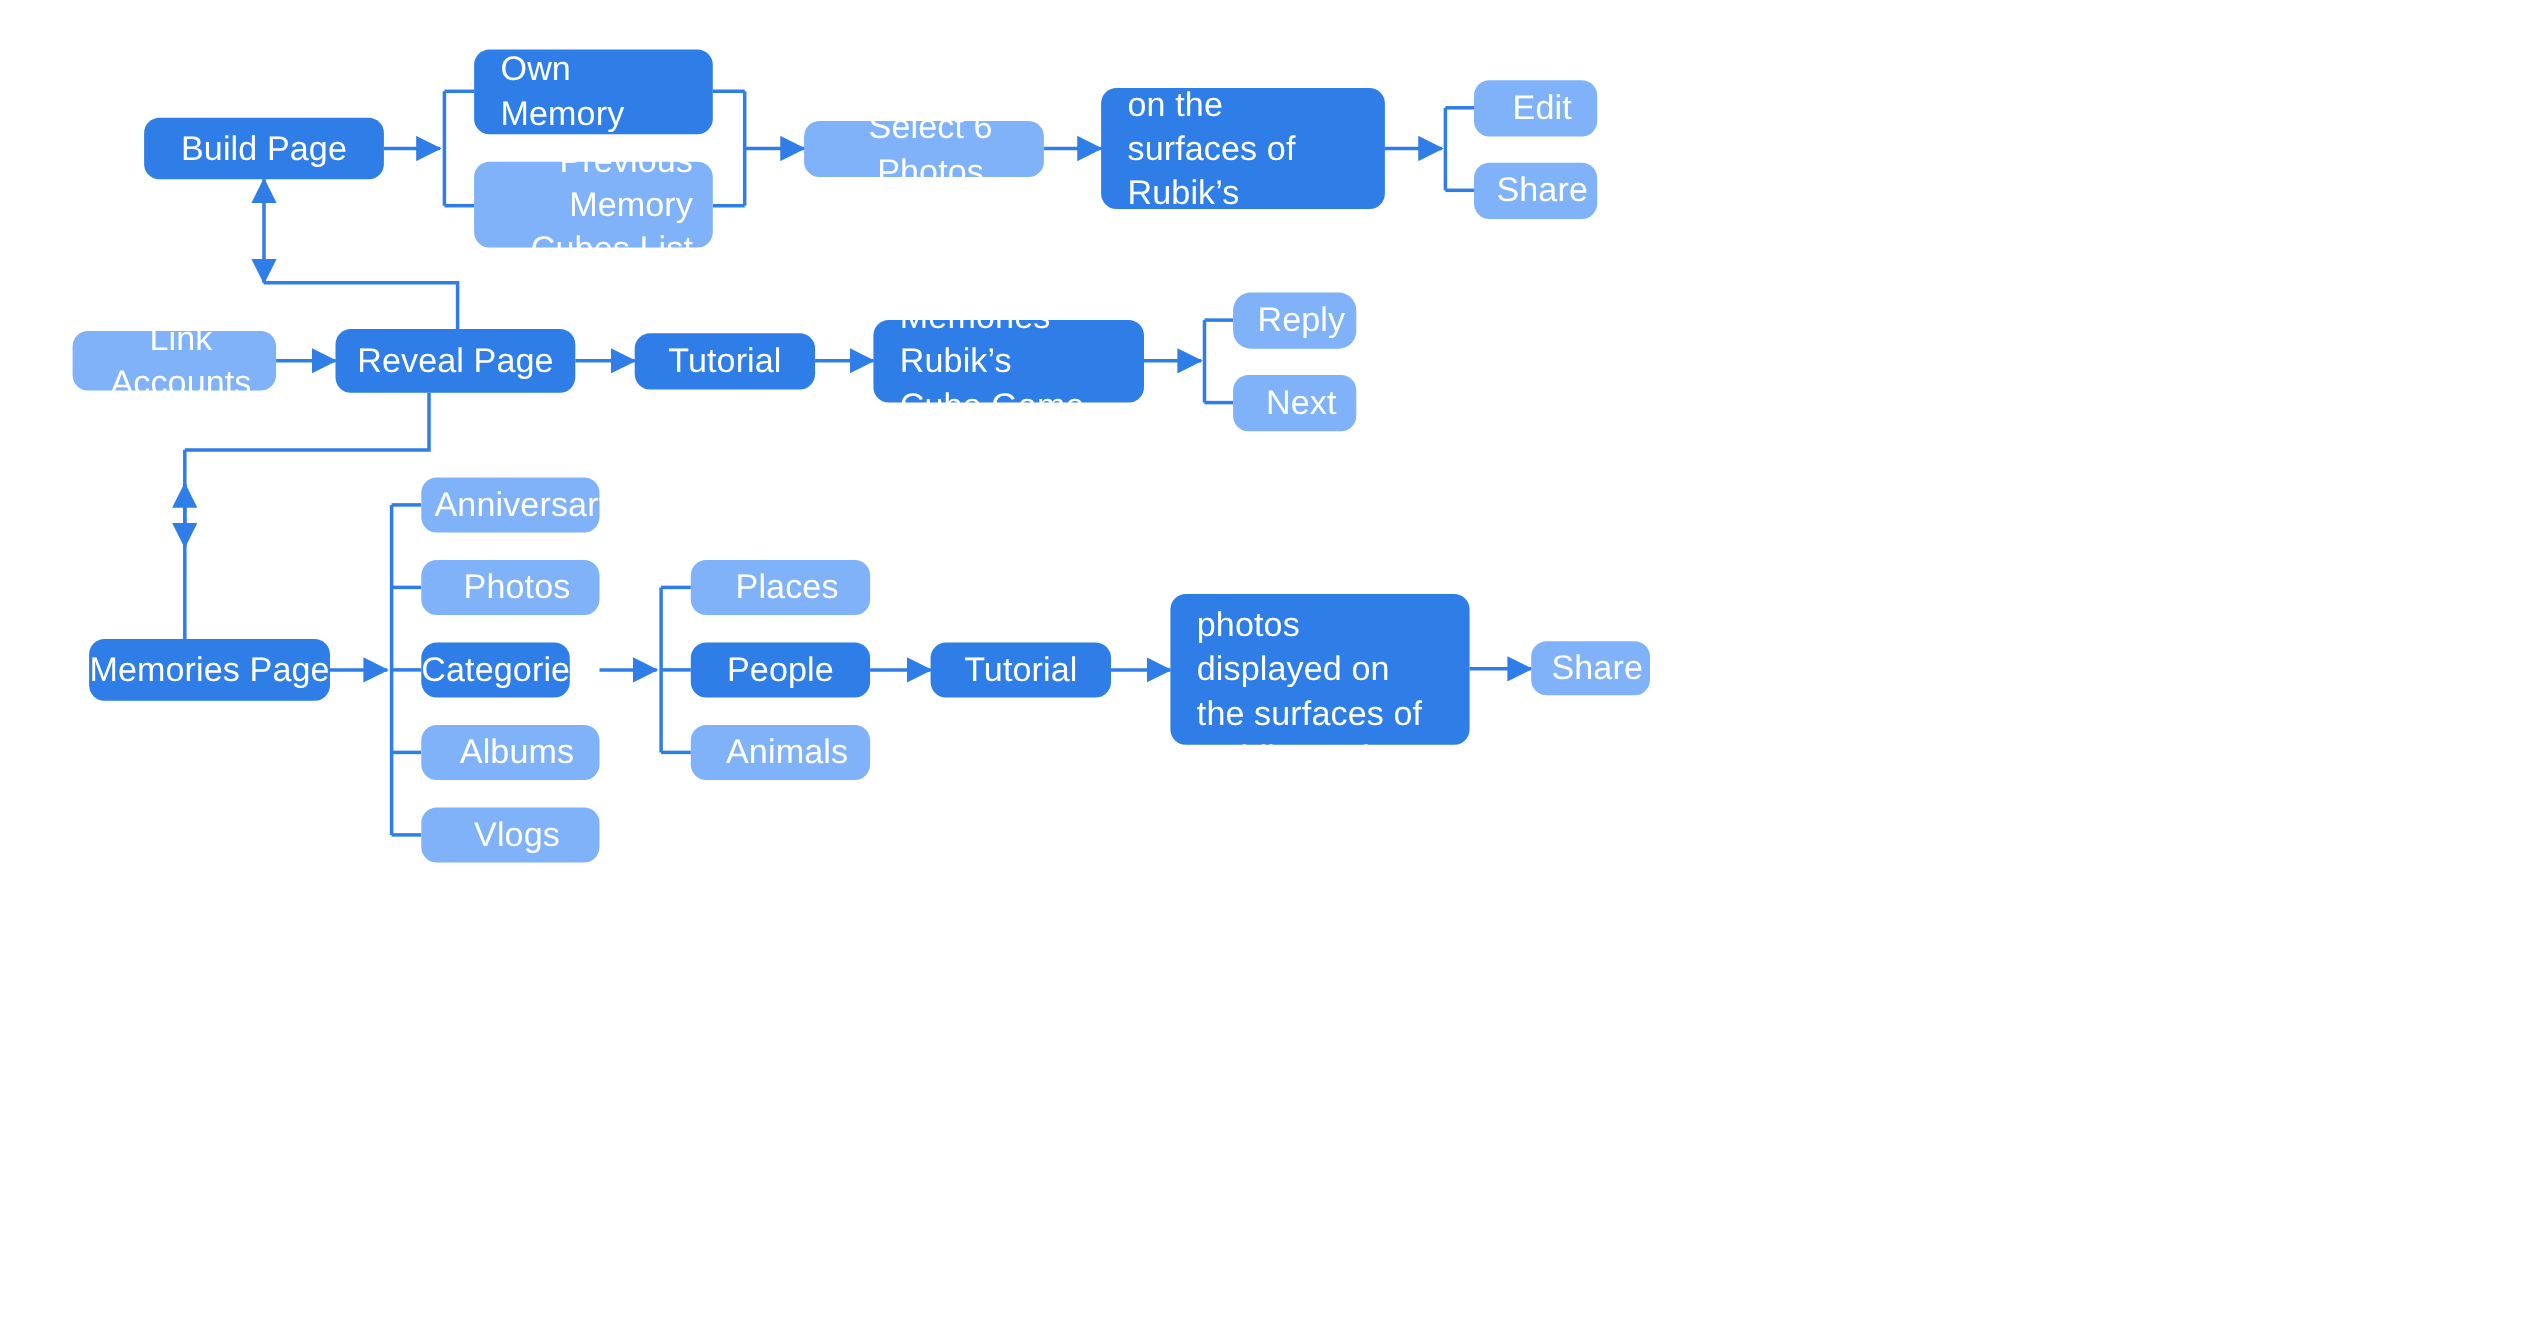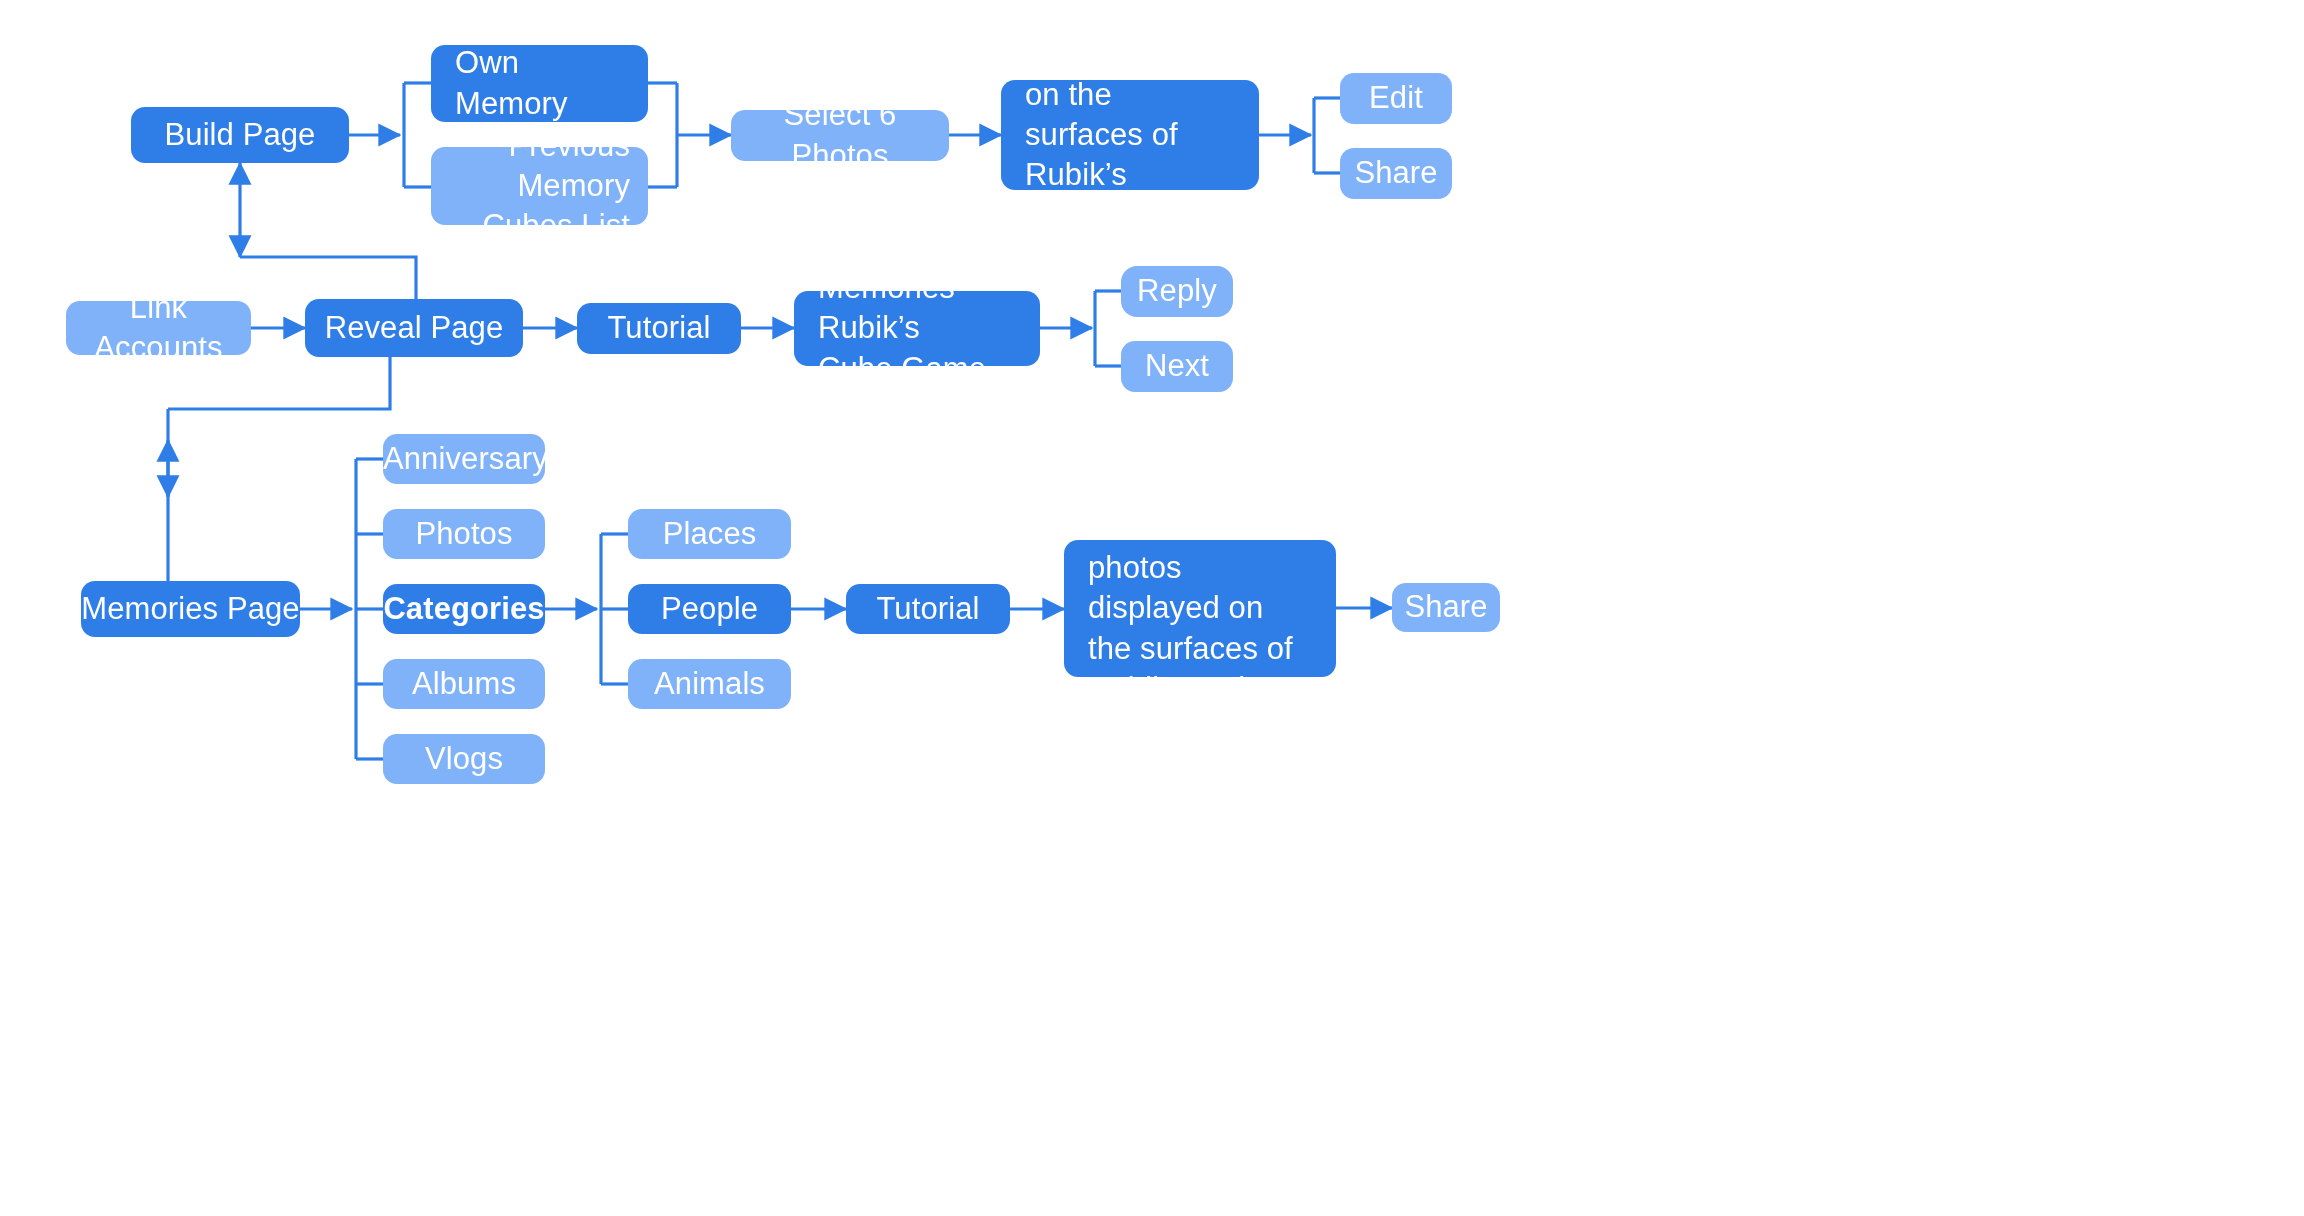--- a/index.html
+++ b/index.html
@@ -31,21 +31,21 @@
     align-items: center;
     border-radius: 14px;
     color: #ffffff;
     font-size: 31px;
     line-height: 1.30;
     letter-spacing: 0.1px;
     white-space: pre-wrap;
     z-index: 2;
   }
   .node.primary { background: #2f7ee8; }
-  .node.secondary { background: #7fb2f8; }
+  .node.secondary { background: #7fb2f8; padding-left: 12px; }
   .node.center { justify-content: center; text-align: center; }
   .node.left { justify-content: flex-start; text-align: left; padding-left: 24px; padding-right: 18px; }
   .node .node-label { display: block; width: 100%; }
 </style>
 </head>
 <body>
 
 <div id="canvas">
 
   <svg id="connectors" viewBox="0 0 2304 1216" width="2304" height="1216" xmlns="http://www.w3.org/2000/svg">
@@ -175,21 +175,21 @@
   </div>
 
   <div class="node secondary center" style="left:383px; top:434px; width:162px; height:50px;">
     <span class="node-label">Anniversary</span>
   </div>
 
   <div class="node secondary center" style="left:383px; top:509px; width:162px; height:50px;">
     <span class="node-label">Photos</span>
   </div>
 
-  <div class="node primary center" style="left:383px; top:584px; width:162px; height:50px;font-weight:bold;">
+  <div class="node primary center" style="left:383px; top:584px; width:135px; height:50px;">
     <span class="node-label">Categories</span>
   </div>
 
   <div class="node secondary center" style="left:383px; top:659px; width:162px; height:50px;">
     <span class="node-label">Albums</span>
   </div>
 
   <div class="node secondary center" style="left:383px; top:734px; width:162px; height:50px;">
     <span class="node-label">Vlogs</span>
   </div>

